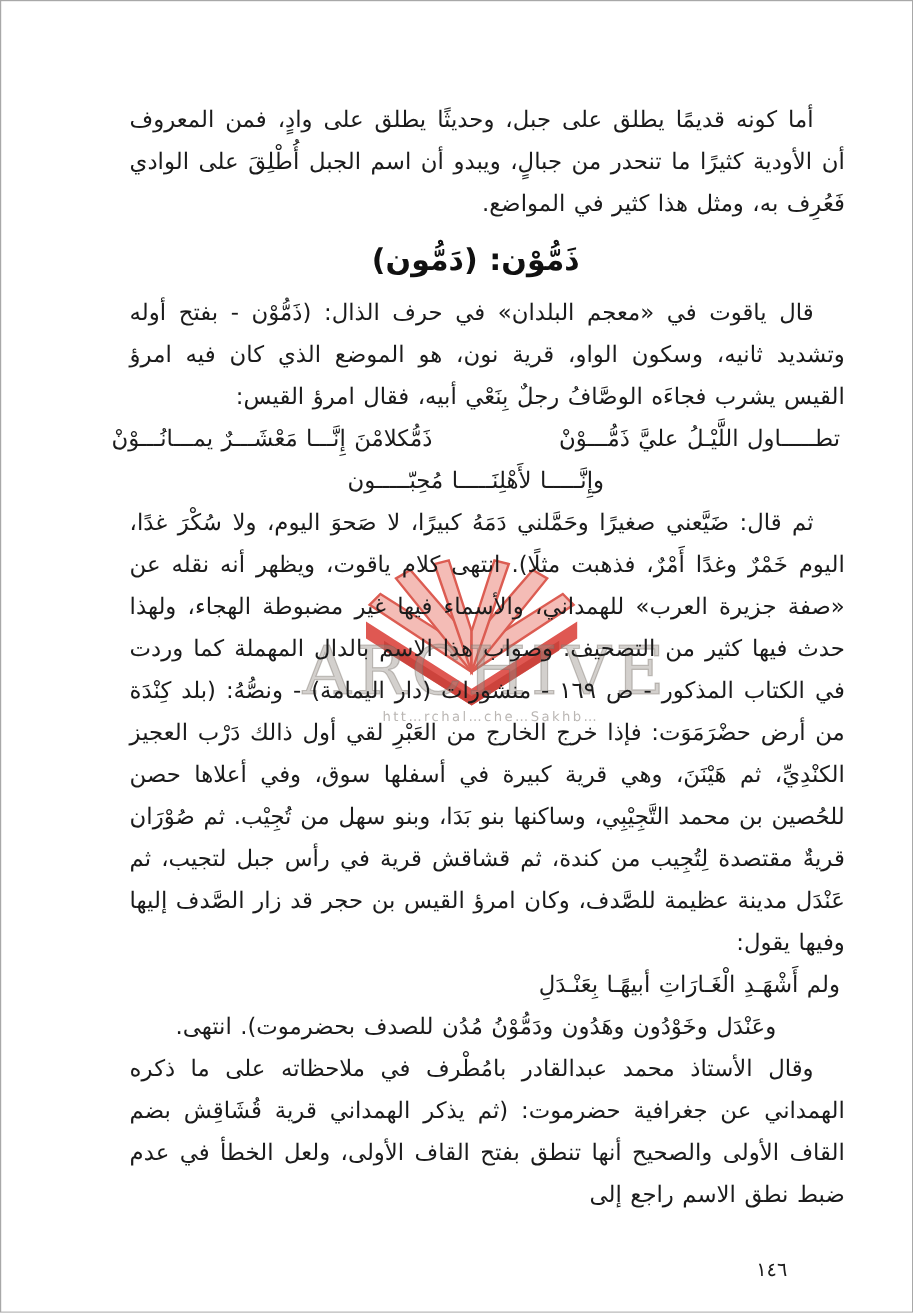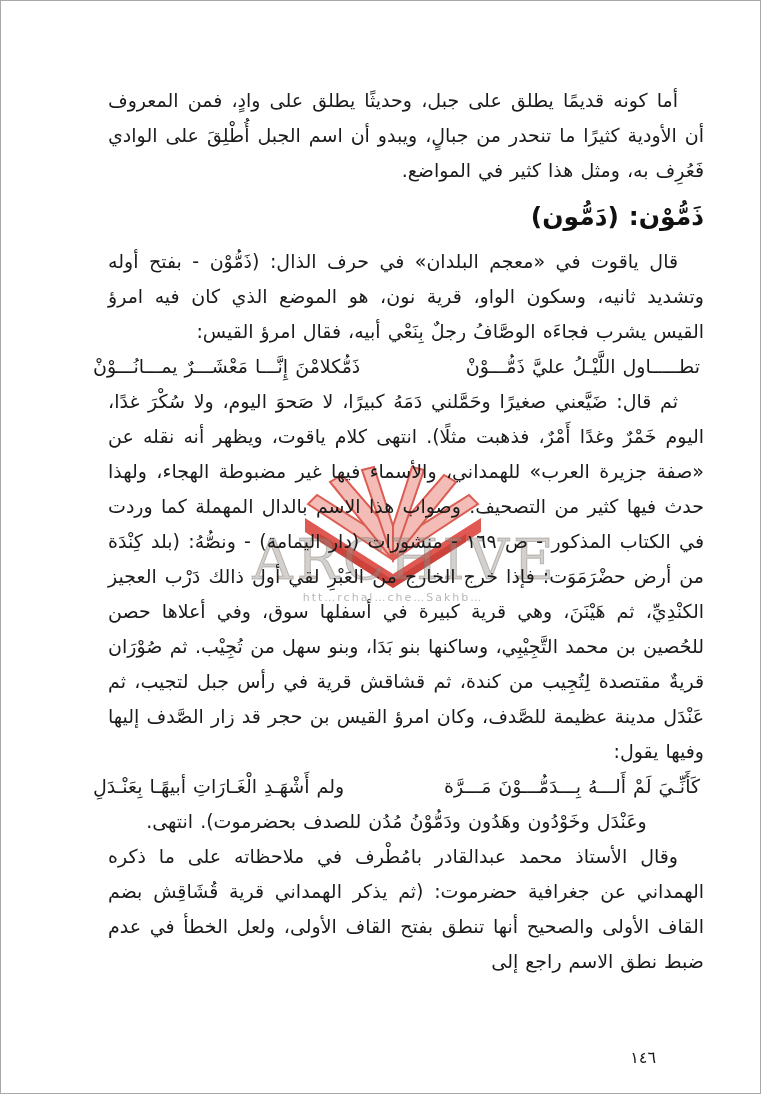--- a/index.html
+++ b/index.html
@@ -42,21 +42,21 @@
     font-size: 56px;
     line-height: 1;
     letter-spacing: 4px;
     font-weight: normal;
     color: rgba(150, 142, 136, 0.42);
     -webkit-text-stroke: 1px rgba(120, 112, 106, 0.40);
   }
   .wm-sub {
     position: absolute;
     top: 127px;
-    left: 0;
+    left: 16px;
     width: 100%;
     text-align: center;
     direction: ltr;
     font-family: "DejaVu Sans", sans-serif;
     font-size: 11px;
     letter-spacing: 2px;
     color: rgba(130, 122, 116, 0.55);
   }
   
   .content {
@@ -74,20 +74,21 @@
   }
   .para {
     margin: 0;
   }
   .indent {
     text-indent: 26px;
     margin-left: 19px;
   }
   .heading {
     margin: 9px 0 7px;
+    text-align: center;
     text-indent: 0;
     font-size: 25px;
     font-weight: bold;
     line-height: 40px;
     color: #111;
   }
   .verse {
     margin: 0;
   }
   .verse-row {
@@ -138,27 +139,27 @@
   <div class="content">
     <p class="para indent">أما كونه قديمًا يطلق على جبل، وحديثًا يطلق على وادٍ، فمن المعروف أن الأودية كثيرًا ما تنحدر من جبالٍ، ويبدو أن اسم الجبل أُطْلِقَ على الوادي فَعُرِف به، ومثل هذا كثير في المواضع.</p>
     <h1 class="heading">ذَمُّوْن: (دَمُّون)</h1>
     <p class="para indent">قال ياقوت في «معجم البلدان» في حرف الذال: (ذَمُّوْن - بفتح أوله وتشديد ثانيه، وسكون الواو، قرية نون، هو الموضع الذي كان فيه امرؤ القيس يشرب فجاءَه الوصَّافُ رجلٌ بِنَعْي أبيه، فقال امرؤ القيس:</p>
 
     <div class="verse">
       <div class="verse-row">
         <span>تطـــــاول اللَّيْـلُ عليَّ ذَمُّـــوْنْ</span>
         <span>ذَمُّكلامْنَ إِنَّـــا مَعْشَـــرٌ يمـــانُـــوْنْ</span>
       </div>
+      <div class="verse-center">وإِنَّـــــا لأَهْلِنَـــــا مُحِبّـــــون</div>
     </div>
 
     <p class="para indent">ثم قال: ضَيَّعني صغيرًا وحَمَّلني دَمَهُ كبيرًا، لا صَحوَ اليوم، ولا سُكْرَ غدًا، اليوم خَمْرٌ وغدًا أَمْرٌ، فذهبت مثلًا). انتهى كلام ياقوت، ويظهر أنه نقله عن «صفة جزيرة العرب» للهمداني، والأسماء فيها غير مضبوطة الهجاء، ولهذا حدث فيها كثير من التصحيف. وصواب هذا الاسم بالدال المهملة كما وردت في الكتاب المذكور - ص ١٦٩ - منشورات (دار اليمامة) - ونصُّهُ: (بلد كِنْدَة من أرض حضْرَمَوَت: فإذا خرج الخارج من العَبْرِ لقي أول ذالك دَرْب العجيز الكنْدِيِّ، ثم هَيْنَنَ، وهي قرية كبيرة في أسفلها سوق، وفي أعلاها حصن للحُصين بن محمد التَّجِيْبِي، وساكنها بنو بَدَا، وبنو سهل من تُجِيْب. ثم صُوْرَان قريةٌ مقتصدة لِتُجِيب من كندة، ثم قشاقش قرية في رأس جبل لتجيب، ثم عَنْدَل مدينة عظيمة للصَّدف، وكان امرؤ القيس بن حجر قد زار الصَّدف إليها وفيها يقول:</p>
 
     <div class="verse">
       <div class="verse-row">
-        <span>كَأَنِّـيَ لَمْ أَلـــهُ بِـــدَمُّـــوْنَ مَـــرَّة</span>
         <span>ولم أَشْهَـدِ الْغَـارَاتِ أبيهًـا بِعَنْـدَلِ</span>
       </div>
       <div class="verse-center">وعَنْدَل وخَوْدُون وهَدُون ودَمُّوْنُ مُدُن للصدف بحضرموت). انتهى.</div>
     </div>
 
     <p class="para indent">وقال الأستاذ محمد عبدالقادر بامُطْرف في ملاحظاته على ما ذكره الهمداني عن جغرافية حضرموت: (ثم يذكر الهمداني قرية قُشَاقِش بضم القاف الأولى والصحيح أنها تنطق بفتح القاف الأولى، ولعل الخطأ في عدم ضبط نطق الاسم راجع إلى</p>
   </div>
 
   <div class="page-number">١٤٦</div>
 

